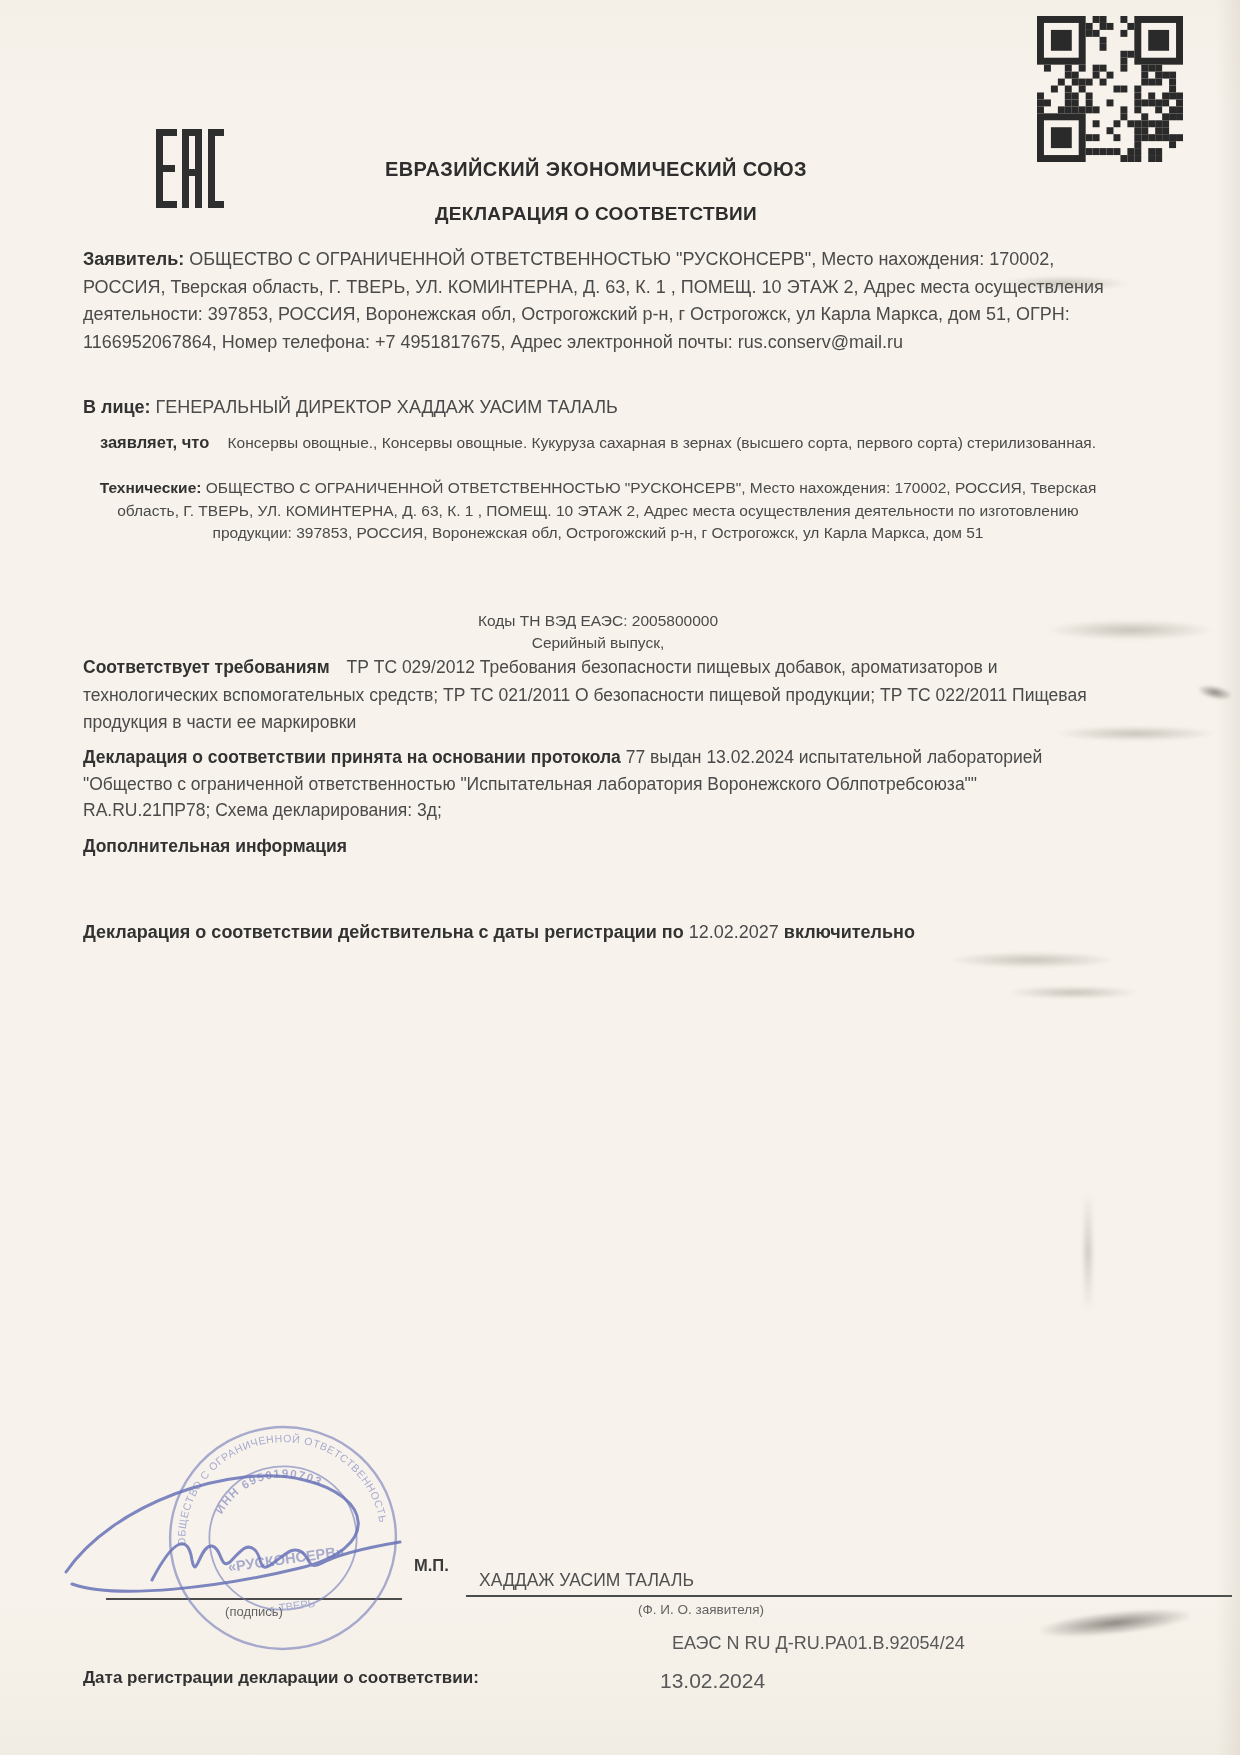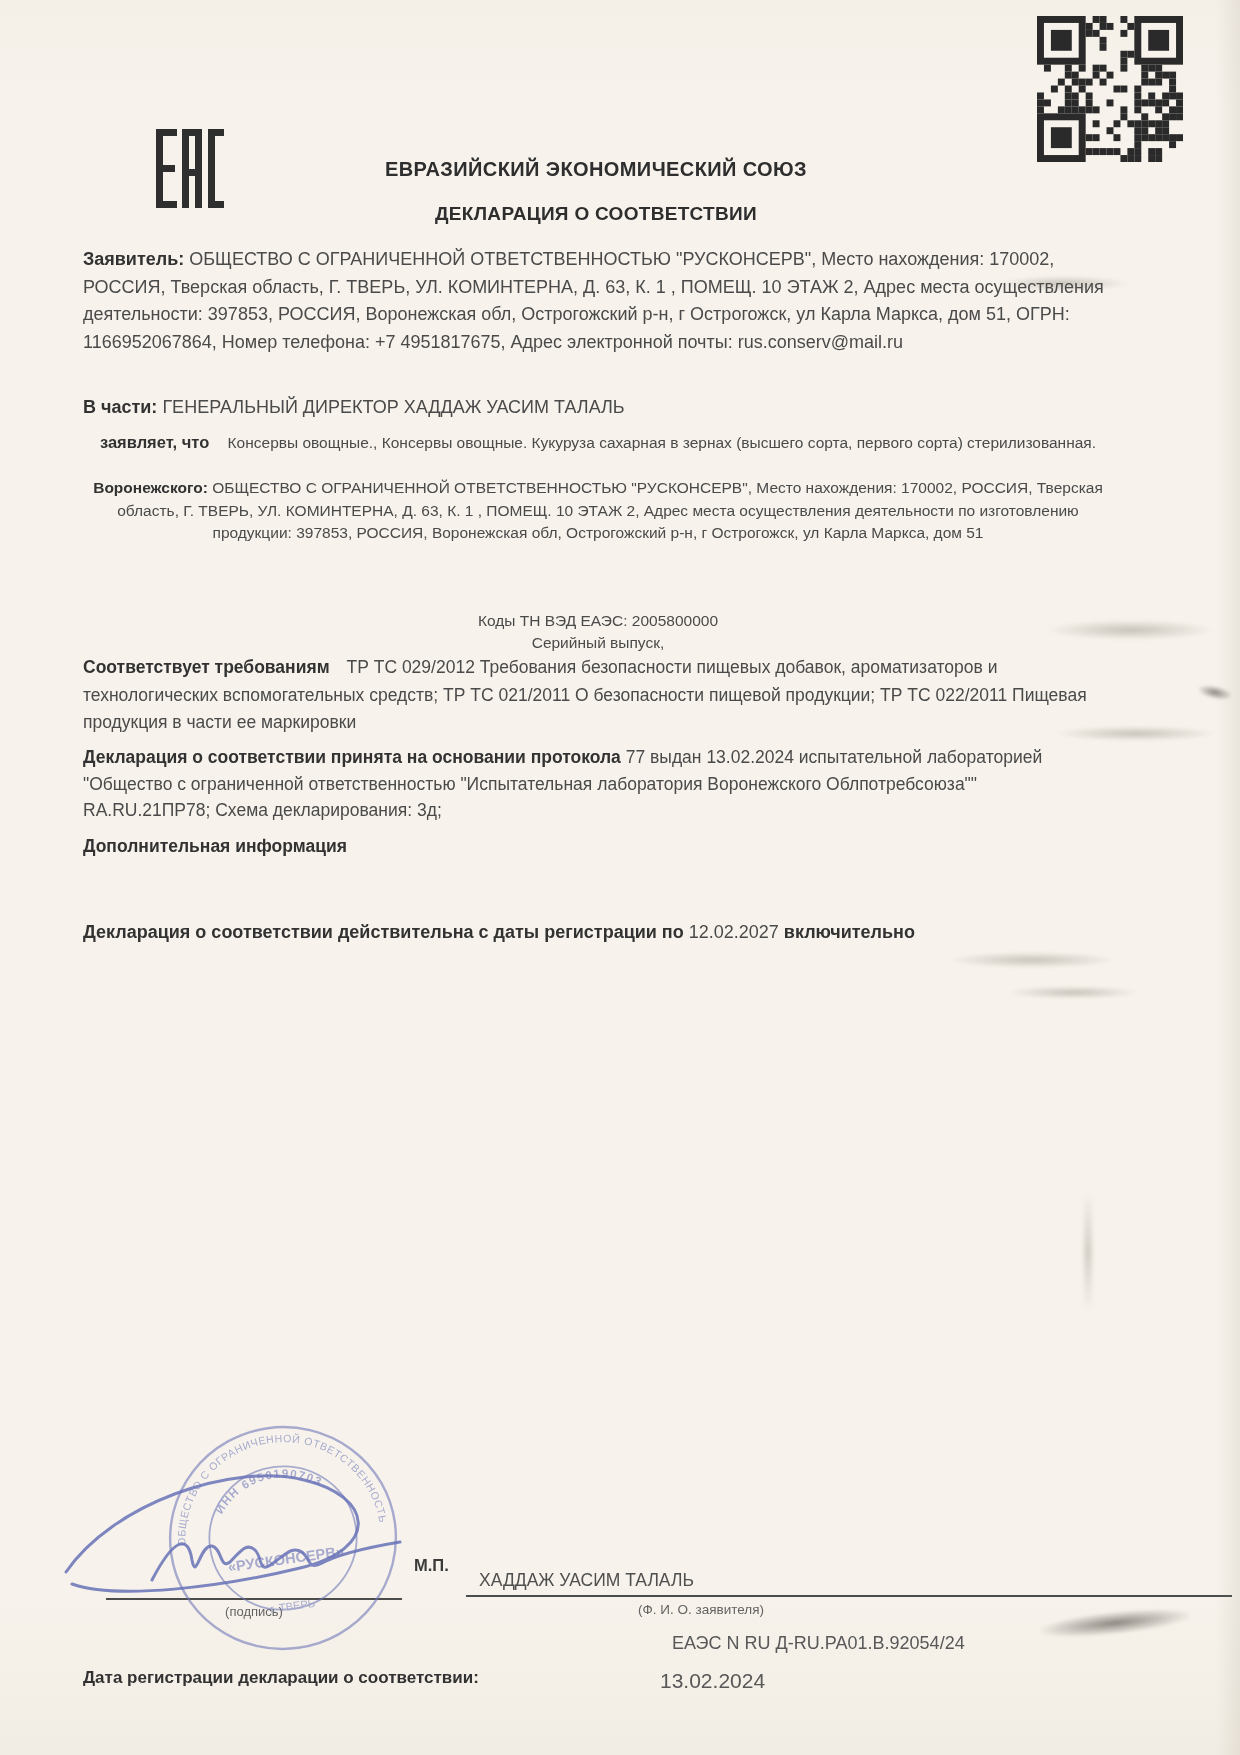--- a/index.html
+++ b/index.html
@@ -236,31 +236,31 @@
 
   <div class="hdr subtitle">ДЕКЛАРАЦИЯ О СООТВЕТСТВИИ</div>
   <div class="hdr title">ЕВРАЗИЙСКИЙ ЭКОНОМИЧЕСКИЙ СОЮЗ</div>
 
   <p class="para p-applicant">
     <strong>Заявитель:</strong>
     <span>ОБЩЕСТВО С ОГРАНИЧЕННОЙ ОТВЕТСТВЕННОСТЬЮ "РУСКОНСЕРВ", Место нахождения: 170002, РОССИЯ,  Тверская область, Г. ТВЕРЬ, УЛ. КОМИНТЕРНА, Д. 63, К. 1 , ПОМЕЩ. 10 ЭТАЖ 2, Адрес места осуществления деятельности: 397853, РОССИЯ, Воронежская обл, Острогожский р-н, г Острогожск, ул Карла Маркса, дом 51, ОГРН: 1166952067864, Номер телефона: +7 4951817675, Адрес электронной почты: rus.conserv@mail.ru</span>
   </p>
 
   <p class="para p-person">
-    <strong>В части:</strong>
+    <strong>В лице:</strong>
     <span>ГЕНЕРАЛЬНЫЙ ДИРЕКТОР ХАДДАЖ УАСИМ ТАЛАЛЬ</span>
   </p>
 
   <p class="para small p-declares">
     <strong>заявляет, что</strong>
     <span>Консервы овощные., Консервы овощные. Кукуруза сахарная в зернах (высшего сорта, первого сорта) стерилизованная.</span>
   </p>
 
   <p class="para small p-manufacturer">
-    <strong>Воронежского:</strong>
+    <strong>Технические:</strong>
     <span>ОБЩЕСТВО С ОГРАНИЧЕННОЙ ОТВЕТСТВЕННОСТЬЮ "РУСКОНСЕРВ", Место нахождения: 170002, РОССИЯ,  Тверская область, Г. ТВЕРЬ, УЛ. КОМИНТЕРНА, Д. 63, К. 1 , ПОМЕЩ. 10 ЭТАЖ 2, Адрес места осуществления деятельности по изготовлению продукции: 397853, РОССИЯ, Воронежская обл, Острогожский р-н, г Острогожск, ул Карла Маркса, дом 51</span>
   </p>
 
   <p class="para small p-tnved">Коды ТН ВЭД ЕАЭС: 2005800000</p>
   <p class="para small p-serial">Серийный выпуск,</p>
 
   <p class="para p-conforms">
     <strong>Соответствует требованиям</strong>
     <span>ТР ТС 029/2012 Требования безопасности пищевых добавок, ароматизаторов и технологических вспомогательных средств; ТР ТС 021/2011 О безопасности пищевой продукции; ТР ТС 022/2011 Пищевая продукция в части ее маркировки</span>
   </p>

